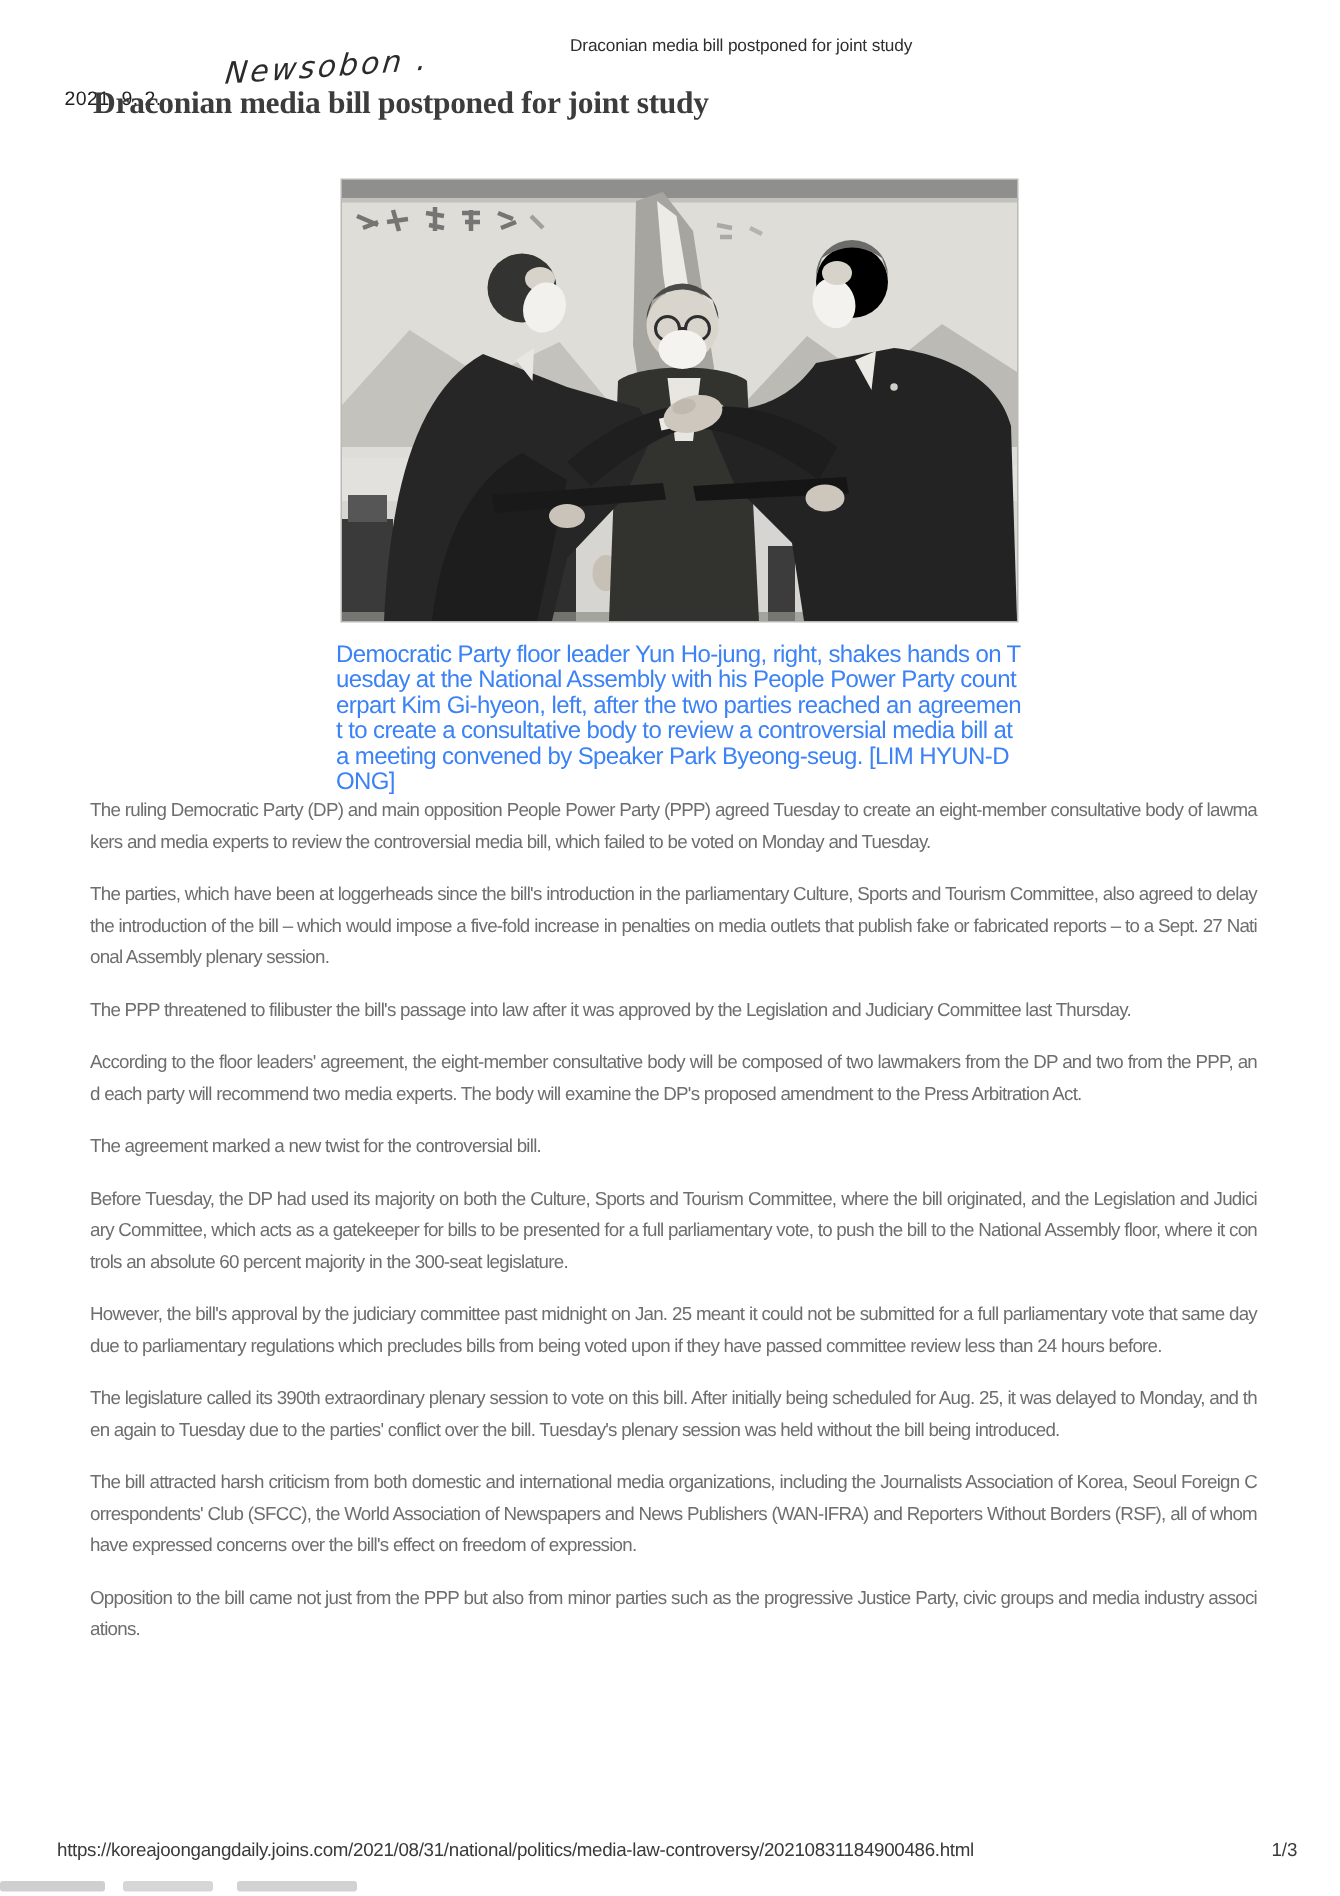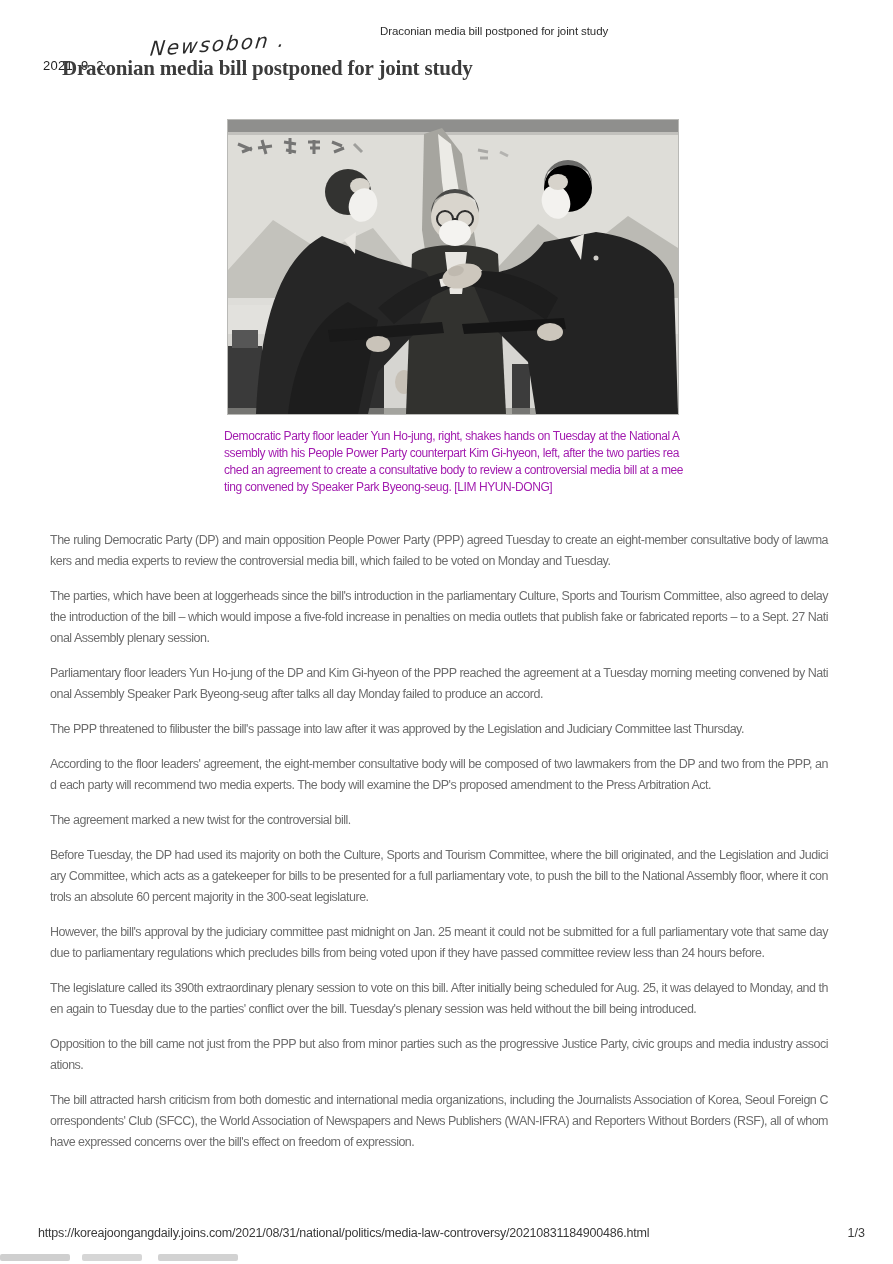--- a/index.html
+++ b/index.html
@@ -39,25 +39,25 @@
     font-family:"Liberation Serif", serif;font-weight:bold;
     font-size:21px;color:#3c3c3c;letter-spacing:-.2px;margin:0;
   }
   .photo-wrap{
     position:absolute;left:228px;top:120px;width:450px;height:294px;
     outline:1px solid #b9b9b6;background:#deddd8;
   }
   .photo-wrap svg{display:block;width:450px;height:294px;}
   .photo-caption{
     position:absolute;left:224px;top:428px;width:460px;
-    font-size:12px;line-height:17px;color:#a21caf;letter-spacing:-.4px;
+    font-size:16px;line-height:17px;color:#3b82f6;letter-spacing:-.4px;
     word-break:break-all;
   }
   .article-body{
-    position:absolute;left:50px;top:530px;width:778px;
+    position:absolute;left:60px;top:530px;width:778px;
   }
   .article-body p{
     margin:0 0 14px 0;
     font-size:12.5px;line-height:21px;color:#6e6e6e;letter-spacing:-.5px;
     text-align:justify;word-break:break-all;
   }
 </style>
 </head>
 <body>
 
@@ -154,29 +154,28 @@
       <ellipse cx="322" cy="212" rx="13" ry="9" fill="#ccc6bc"></ellipse>
     </g>
   </svg>
 </div>
 
 <div class="photo-caption">Democratic Party floor leader Yun Ho-jung, right, shakes hands on Tuesday at the National Assembly with his People Power Party counterpart Kim Gi-hyeon, left, after the two parties reached an agreement to create a consultative body to review a controversial media bill at a meeting convened by Speaker Park Byeong-seug. [LIM HYUN-DONG]</div>
 
 <div class="article-body">
   <p>The ruling Democratic Party (DP) and main opposition People Power Party (PPP) agreed Tuesday to create an eight-member consultative body of lawmakers and media experts to review the controversial media bill, which failed to be voted on Monday and Tuesday.</p>
   <p>The parties, which have been at loggerheads since the bill's introduction in the parliamentary Culture, Sports and Tourism Committee, also agreed to delay the introduction of the bill – which would impose a five-fold increase in penalties on media outlets that publish fake or fabricated reports – to a Sept. 27 National Assembly plenary session.</p>
-  <p>Parliamentary floor leaders Yun Ho-jung of the DP and Kim Gi-hyeon of the PPP reached the agreement at a Tuesday morning meeting convened by National Assembly Speaker Park Byeong-seug after talks all day Monday failed to produce an accord.</p>
   <p>The PPP threatened to filibuster the bill's passage into law after it was approved by the Legislation and Judiciary Committee last Thursday.</p>
   <p>According to the floor leaders' agreement, the eight-member consultative body will be composed of two lawmakers from the DP and two from the PPP, and each party will recommend two media experts. The body will examine the DP's proposed amendment to the Press Arbitration Act.</p>
   <p>The agreement marked a new twist for the controversial bill.</p>
   <p>Before Tuesday, the DP had used its majority on both the Culture, Sports and Tourism Committee, where the bill originated, and the Legislation and Judiciary Committee, which acts as a gatekeeper for bills to be presented for a full parliamentary vote, to push the bill to the National Assembly floor, where it controls an absolute 60 percent majority in the 300-seat legislature.</p>
   <p>However, the bill's approval by the judiciary committee past midnight on Jan. 25 meant it could not be submitted for a full parliamentary vote that same day due to parliamentary regulations which precludes bills from being voted upon if they have passed committee review less than 24 hours before.</p>
   <p>The legislature called its 390th extraordinary plenary session to vote on this bill. After initially being scheduled for Aug. 25, it was delayed to Monday, and then again to Tuesday due to the parties' conflict over the bill. Tuesday's plenary session was held without the bill being introduced.</p>
+  <p>The bill attracted harsh criticism from both domestic and international media organizations, including the Journalists Association of Korea, Seoul Foreign Correspondents' Club (SFCC), the World Association of Newspapers and News Publishers (WAN-IFRA) and Reporters Without Borders (RSF), all of whom have expressed concerns over the bill's effect on freedom of expression.</p>
   <p>Opposition to the bill came not just from the PPP but also from minor parties such as the progressive Justice Party, civic groups and media industry associations.</p>
-  <p>The bill attracted harsh criticism from both domestic and international media organizations, including the Journalists Association of Korea, Seoul Foreign Correspondents' Club (SFCC), the World Association of Newspapers and News Publishers (WAN-IFRA) and Reporters Without Borders (RSF), all of whom have expressed concerns over the bill's effect on freedom of expression.</p>
 </div>
 
 <div class="footer-url">https://koreajoongangdaily.joins.com/2021/08/31/national/politics/media-law-controversy/20210831184900486.html</div>
 <div class="footer-page">1/3</div>
 
 <div class="scan-smudge">
   <span class="smg1"></span>
     <span class="smg2"></span>
     <span class="smg3"></span>
 </div>

